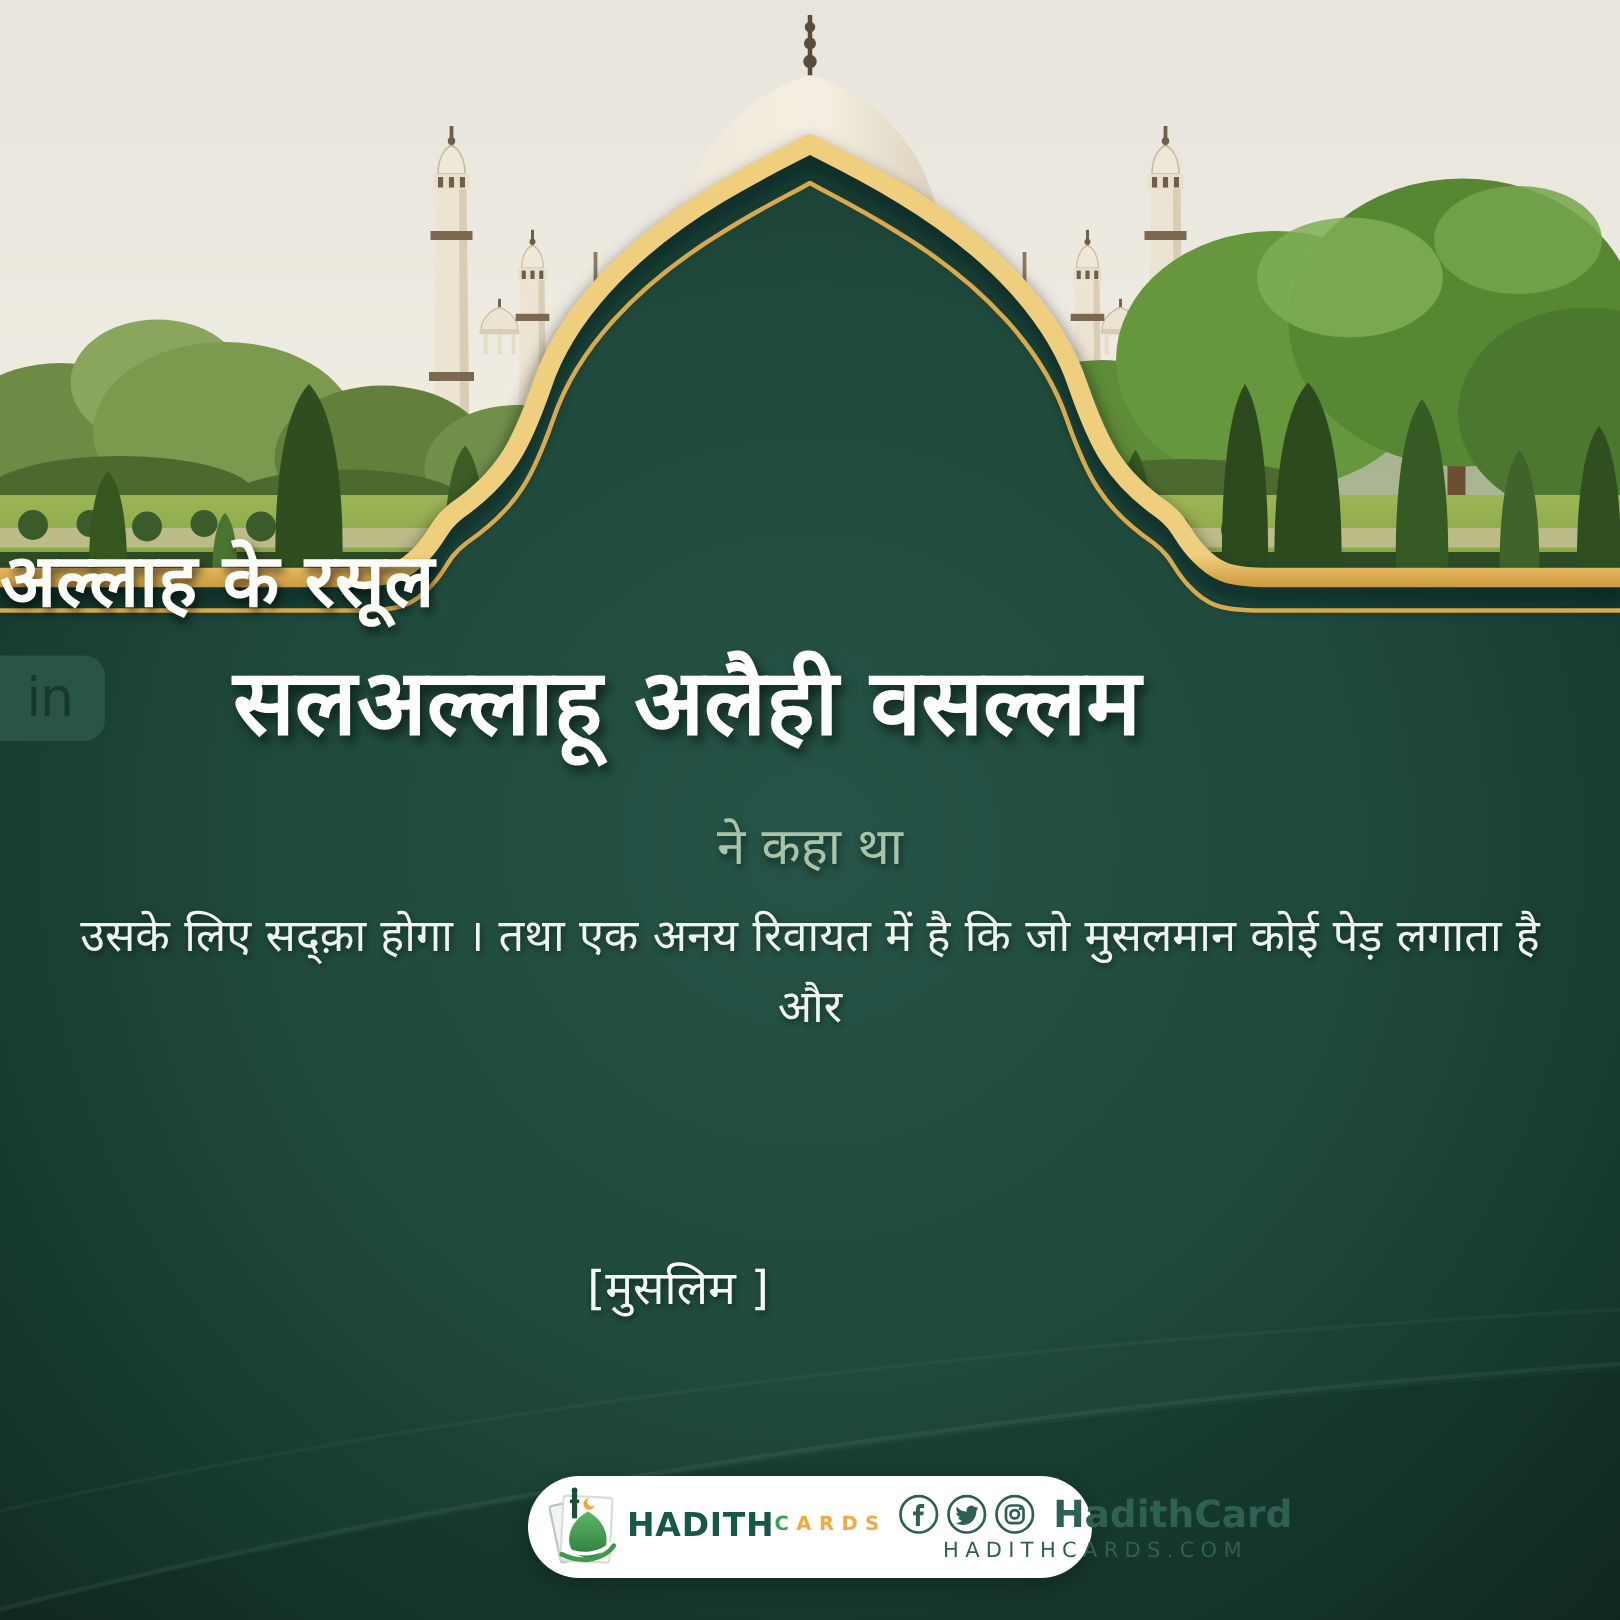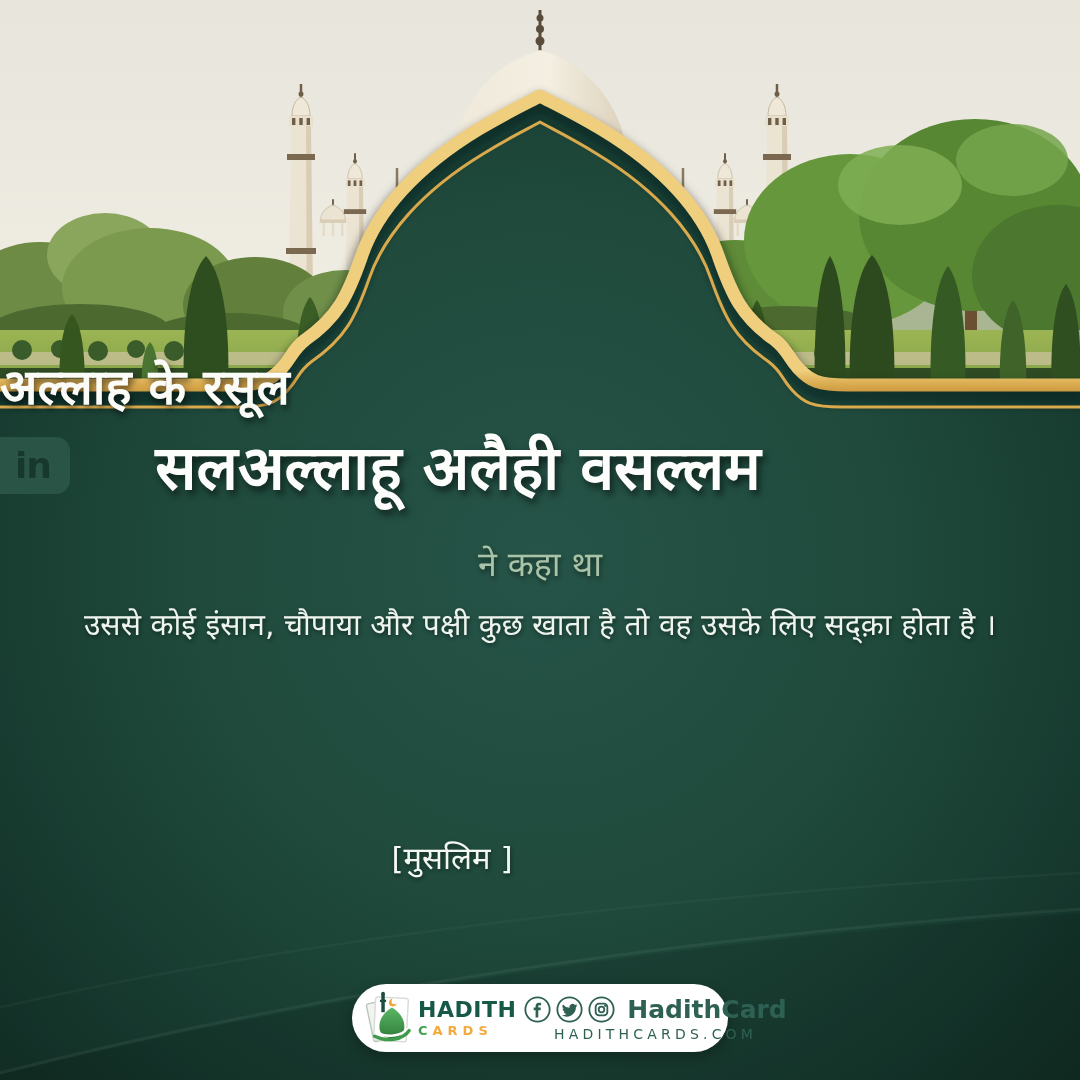--- a/index.html
+++ b/index.html
@@ -37,32 +37,32 @@
     text-shadow:1px 2px 4px rgba(0,0,0,.45);
   }
 
   
   .li-badge {
     position:absolute; left:-18px; top:437px; width:88px; height:57px;
     background:#2a5446; border-radius:14px;
     display:flex; align-items:center; justify-content:center;
     padding-left:14px; box-sizing:border-box;
   }
-  .li-badge span { font-size:36px; font-weight:bold; color:#17392d; letter-spacing:-1px; }
+  .li-badge span { font-size:36px; font-weight:normal; color:#17392d; letter-spacing:-1px; }
 
   
   .footer-pill {
     position:absolute; left:352px; top:984px; width:376px; height:68px;
     background:#ffffff; border-radius:36px;
     box-shadow:0 5px 14px rgba(0,0,0,.28);
     display:flex; align-items:center; box-sizing:border-box;
     padding:0 16px 0 12px; gap:8px;
   }
   .logo-block { display:flex; align-items:center; gap:4px; }
-  .brand-text { display:flex; flex-direction:column; line-height:1; }
+  .brand-text { display:flex; line-height:1;text-align:right; }
   .brand-top { font-size:22px; font-weight:bold; color:#175948; letter-spacing:.5px; }
   .brand-sub { font-size:13px; font-weight:bold; letter-spacing:5px; margin-top:3px; }
   .brand-sub .c1 { color:#3ba14f; }
   .brand-sub .c2 { color:#f3a93d; }
   .right-block { flex:1; display:flex; flex-direction:column; align-items:center; gap:2px; }
   .social-row { display:flex; align-items:center; gap:5px; }
   .social-row svg { display:block; }
   .handle { font-size:25px; font-weight:600; color:#2e6153; margin-left:7px; }
   .website { font-size:14px; letter-spacing:4.2px; color:#2e6153; font-weight:500; }
 </style>
@@ -234,21 +234,21 @@
 
 <div class="li-badge">
   <span>in</span>
 </div>
 
 <div class="headline-1">अल्लाह के रसूल</div>
 <div class="headline-2">सलअल्लाहू अलैही वसल्लम</div>
 <div class="headline-3">ने कहा था</div>
 
 <div class="hadith-body">
-  <div>उससे कोई इंसान, चौपाया और पक्षी कुछ खाता है तो वह उसके लिए सद्क़ा होता है ।</div>
+  <div>उसके लिए सद्क़ा होगा । तथा एक अनय रिवायत में है कि जो मुसलमान कोई पेड़ लगाता है और</div>
 </div>
 
 <div class="citation">[मुसलिम ]</div>
 
 <div class="footer-pill">
   <div class="logo-block">
     <svg width="50" height="54" viewBox="0 0 52 56" xmlns="http://www.w3.org/2000/svg">
       <defs>
         <linearGradient id="domeGrad" x1="0" y1="0" x2="0" y2="1">
           <stop offset="0" stop-color="#5cb765"></stop>

